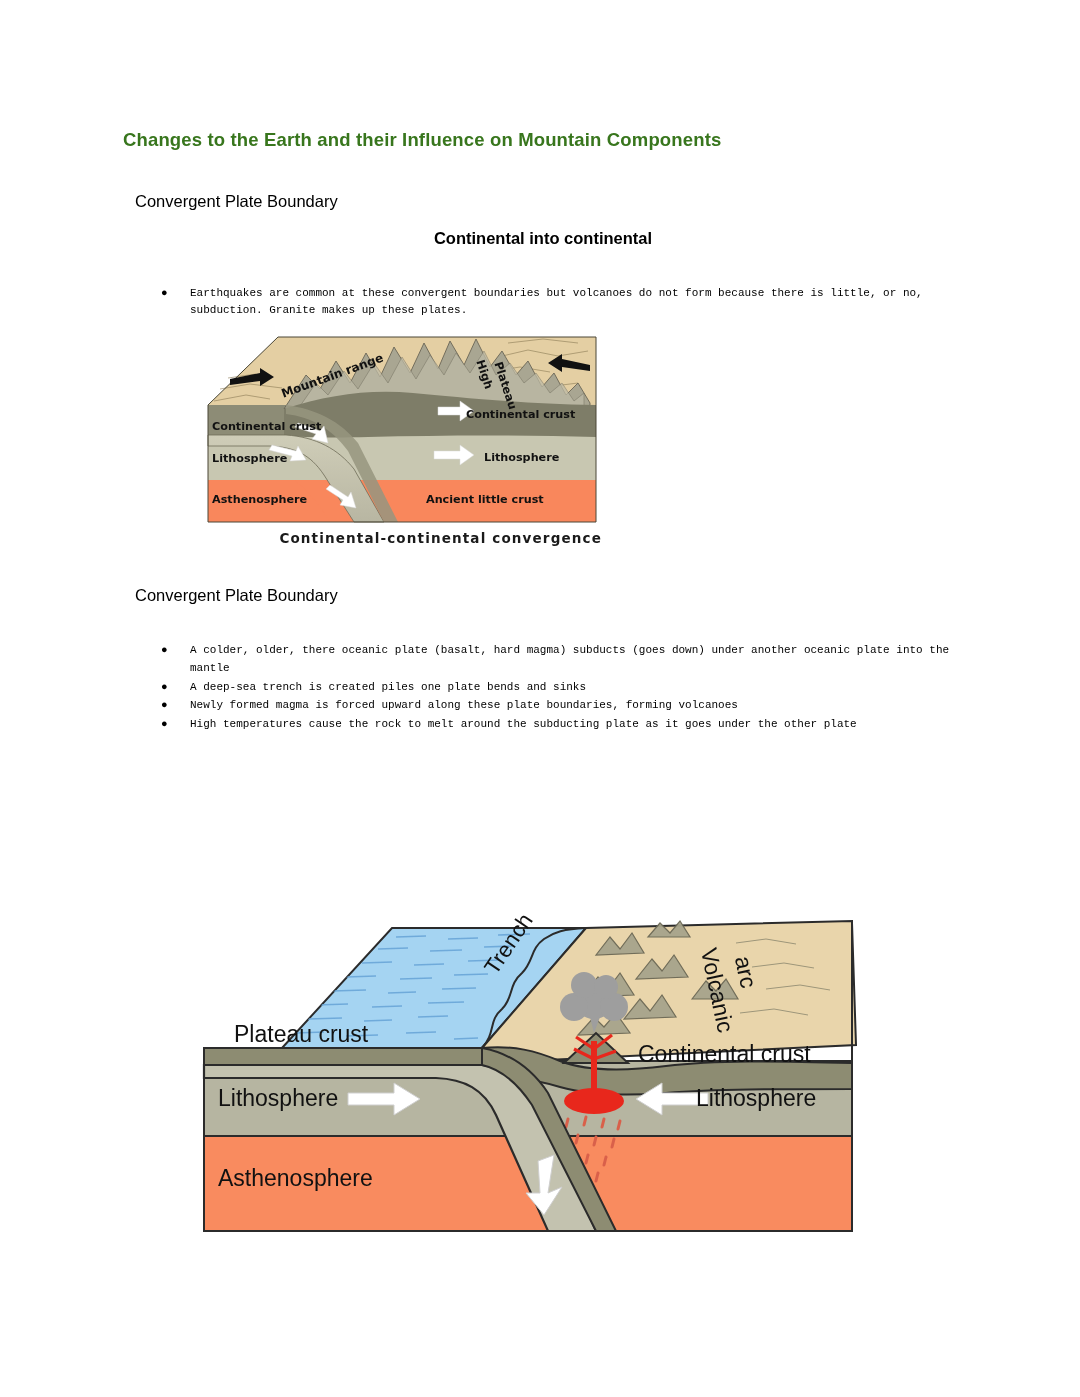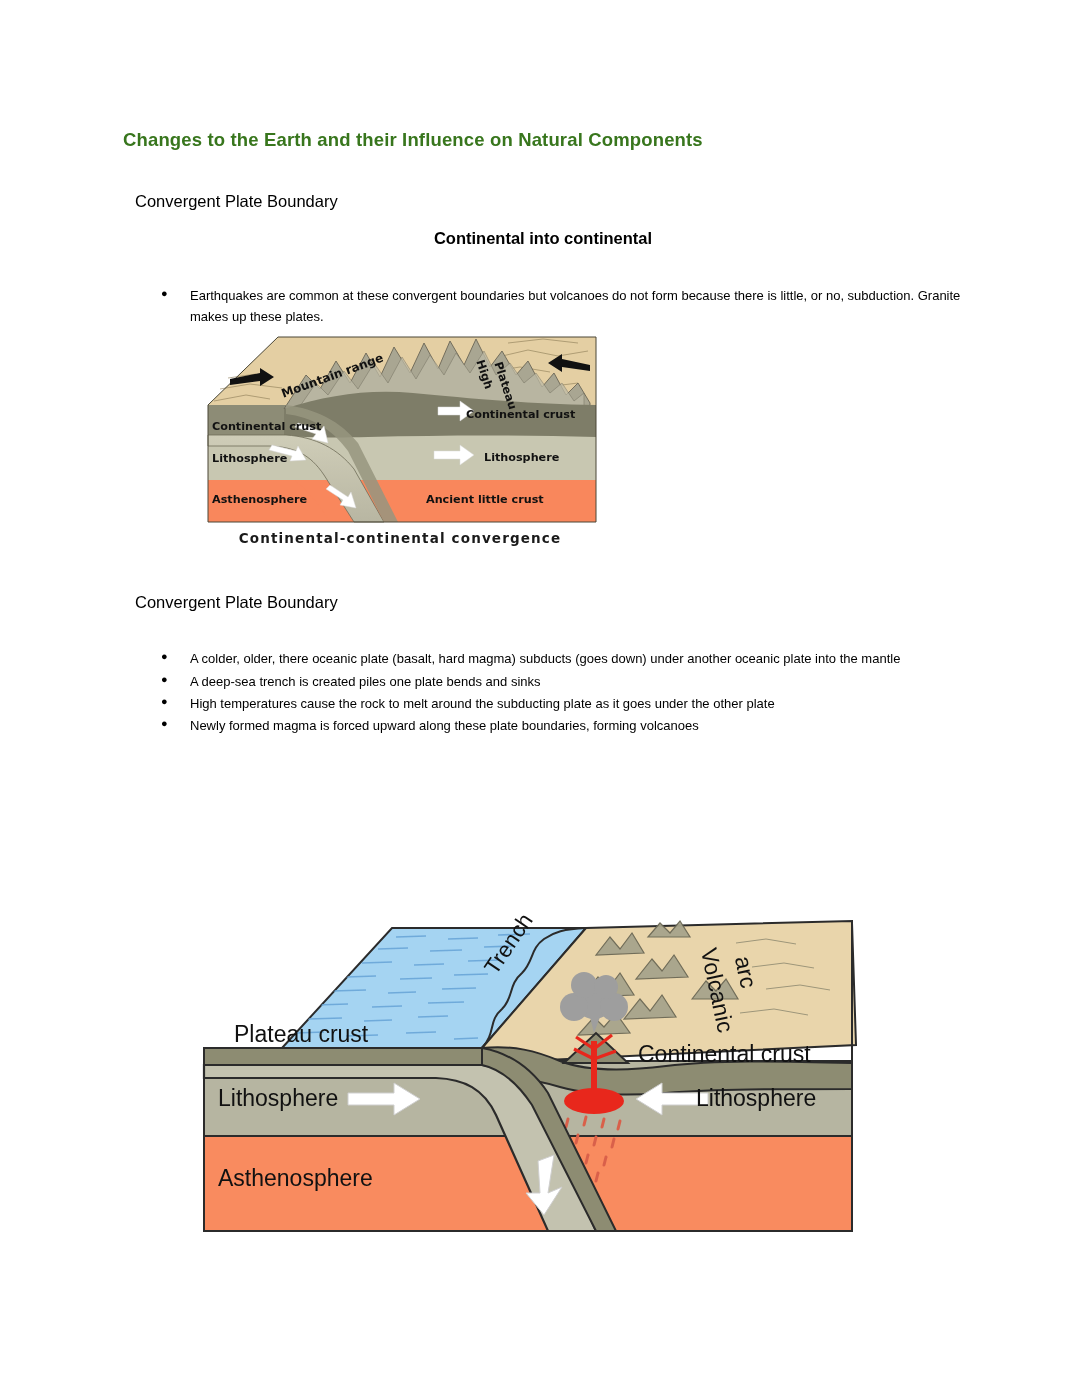--- a/index.html
+++ b/index.html
@@ -47,42 +47,43 @@
   }
   .spacer-sm { height: 22px; }
   .bullets {
     margin: 0;
     padding: 0;
     list-style: none;
   }
   .bullets li {
     position: relative;
     padding-left: 67px;
-    font-size: 13px;
+    font-size: 11px;
     line-height: 1.62;
     margin: 0 0 1px 0;
+    font-family: Liberation Mono, monospace;
   }
   .bullets li::before {
     content: "\25CF";
     position: absolute;
     left: 38px;
     top: 0;
     font-size: 11px;
     line-height: 1.62;
   }
 
   
   .figure {
     position: relative;
   }
   .fig-caption {
     font-size: 13.5px;
     font-weight: bold;
     letter-spacing: 1.15px;
-    text-align: center;
+    text-align: right;
     color: #1a1a1a;
     font-family: "DejaVu Sans", sans-serif;
   }
 
   
   #diagram1-wrap {
     position: absolute;
     left: 198px;
     top: 317px;
     width: 404px;
@@ -137,42 +138,42 @@
   }
   svg { display: block; }
 </style>
 </head>
 <body>
 
 <div class="page">
 
   <div class="content">
 
-    <h1 class="doc-title">Changes to the Earth and their Influence on Natural Components</h1>
+    <h1 class="doc-title">Changes to the Earth and their Influence on Mountain Components</h1>
 
     <p class="para">Convergent Plate Boundary</p>
     <p class="para bold">Continental into continental</p>
 
     <div class="spacer-sm"></div>
 
     <ul class="bullets">
       <li>Earthquakes are common at these convergent boundaries but volcanoes do not form because there is little, or no, subduction. Granite makes up these plates.</li>
     </ul>
 
     <div style="height:250px"></div>
 
     <p class="para">Convergent Plate Boundary</p>
 
     <div class="spacer-sm"></div>
 
     <ul class="bullets">
       <li>A colder, older, there oceanic plate (basalt, hard magma) subducts (goes down) under another oceanic plate into the mantle</li>
       <li>A deep-sea trench is created piles one plate bends and sinks</li>
+      <li>Newly formed magma is forced upward along these plate boundaries, forming volcanoes</li>
       <li>High temperatures cause the rock to melt around the subducting plate as it goes under the other plate</li>
-      <li>Newly formed magma is forced upward along these plate boundaries, forming volcanoes</li>
     </ul>
   </div>
 
   <div id="diagram1-wrap" class="figure">
     <svg width="404" height="210" viewBox="0 0 404 210">
       <defs>
         <clipPath id="d1clip">
           <path d="M10,78 L80,10 L398,10 L398,140 L330,205 L10,205 Z"></path>
         </clipPath>
         <linearGradient id="d1slabgrad" x1="0" y1="0" x2="0" y2="1">

